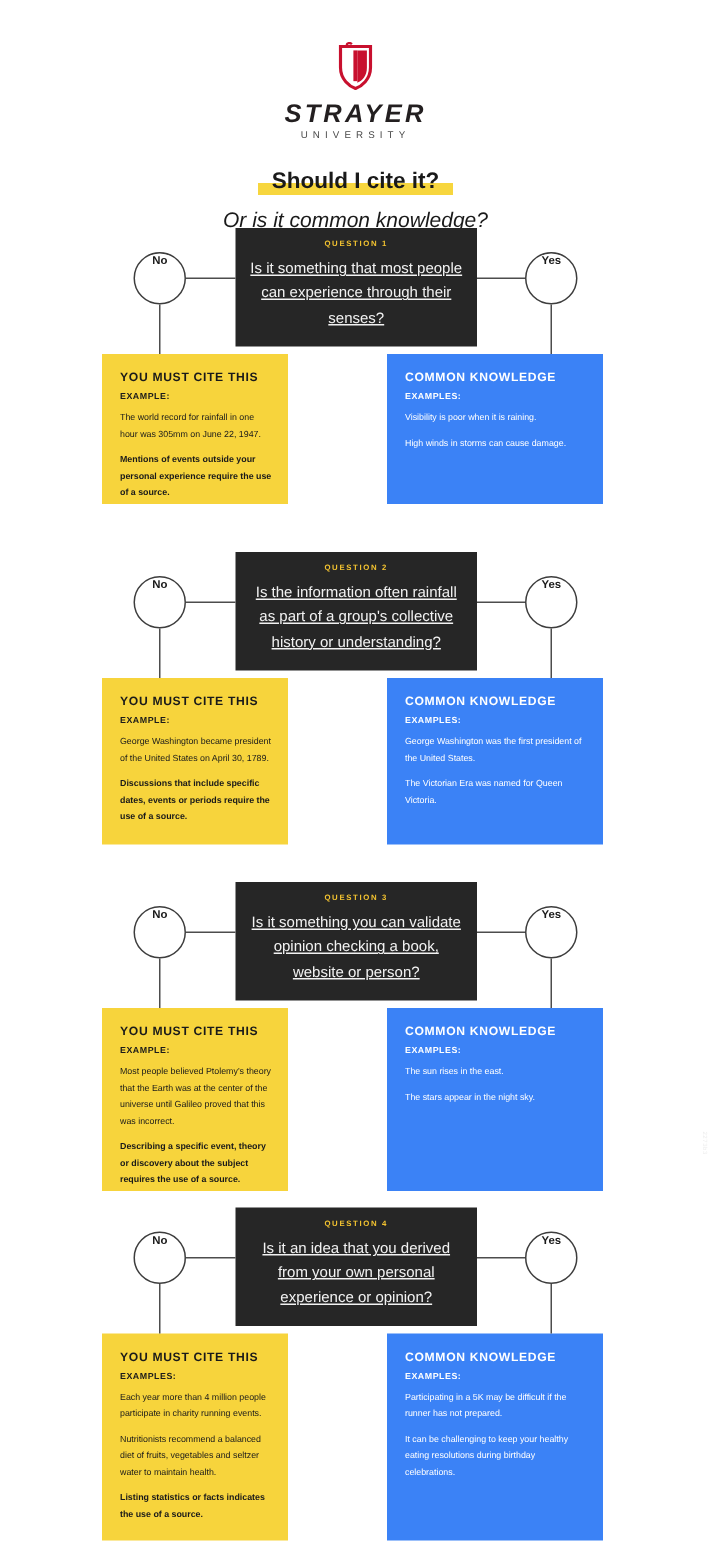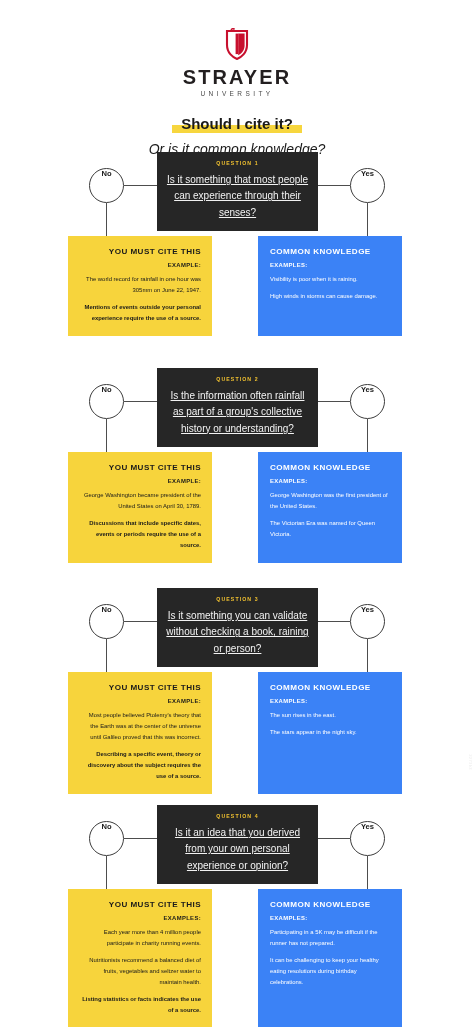--- a/index.html
+++ b/index.html
@@ -26,25 +26,26 @@
   }
   .logo-wrap {
     margin-top: 28px;
     display: flex;
     flex-direction: column;
     align-items: center;
   }
   .shield { display: block; }
   .brand-name {
     margin-top: 7px;
-    font-size: 20px;
+    font-size: 17px;
     font-weight: bold;
     letter-spacing: 2.1px;
     color: #231f20;
     line-height: 1;
+    font-style: italic;
   }
   .brand-sub {
     margin-top: 4px;
     font-size: 6.5px;
     font-weight: normal;
     letter-spacing: 3.4px;
     color: #4a4a4a;
     line-height: 1;
   }
   .title-row {
@@ -135,24 +136,23 @@
   }
   .conn-h { height: 1px; }
   .conn-v { width: 1px; }
 
   .panel {
     position: absolute;
     padding: 12px 11px 12px 12px;
   }
   .panel-yellow {
     left: 68px;
-    width: 144px;
+    width: 124px;
     background: #f7d43c;
     color: #1a1a1a;
-    text-align: right;
   }
   .panel-blue {
     left: 258px;
     width: 144px;
     background: #3b82f6;
     color: #ffffff;
   }
   .panel-title {
     font-size: 8.1px;
     font-weight: bold;
@@ -270,21 +270,21 @@
         <div class="panel panel-blue" style="top: 84px; height: 111px;">
           <div class="panel-title">COMMON KNOWLEDGE</div>
           <div class="panel-sub">EXAMPLES:</div>
           <div class="panel-ex">George Washington was the first president of the United States.</div>
           <div class="panel-ex">The Victorian Era was named for Queen Victoria.</div>
         </div>
       </div>
       <div class="section" style="top: 588px;">
         <div class="qbox" style="top:0px">
           <div class="qlabel">QUESTION 3</div>
-          <div class="qtext">Is it something you can validate without checking a book, raining or person?</div>
+          <div class="qtext">Is it something you can validate opinion checking a book, website or person?</div>
         </div>
         <div class="conn conn-h" style="left:124px; top:33px; width:33px;"></div>
         <div class="conn conn-h" style="left:318px; top:33px; width:32px;"></div>
         <div class="conn conn-v" style="left:106px; top:51px; height:33px;"></div>
         <div class="conn conn-v" style="left:367px; top:51px; height:33px;"></div>
         <div class="circle circle-no" style="top:16px">
           <span>No</span>
         </div>
         <div class="circle circle-yes" style="top:16px">
           <span>Yes</span>

